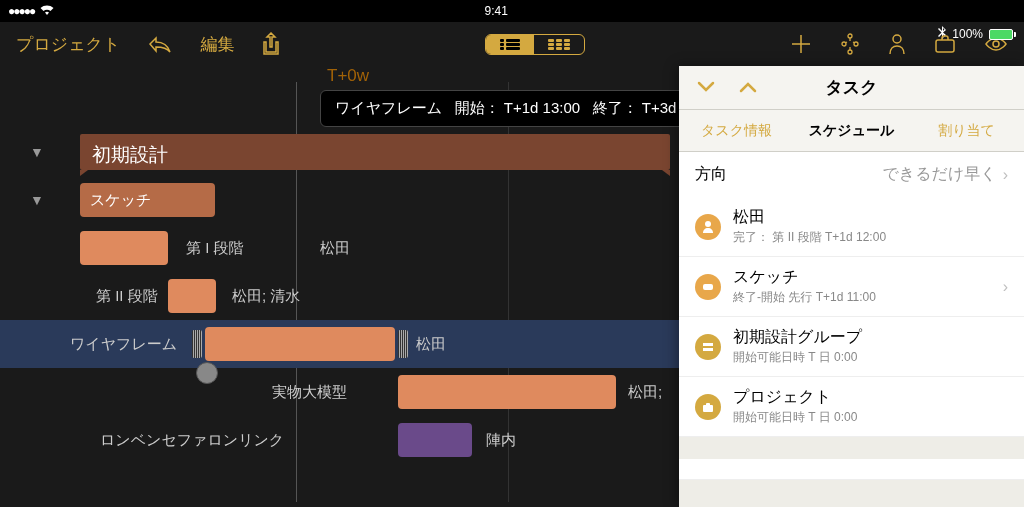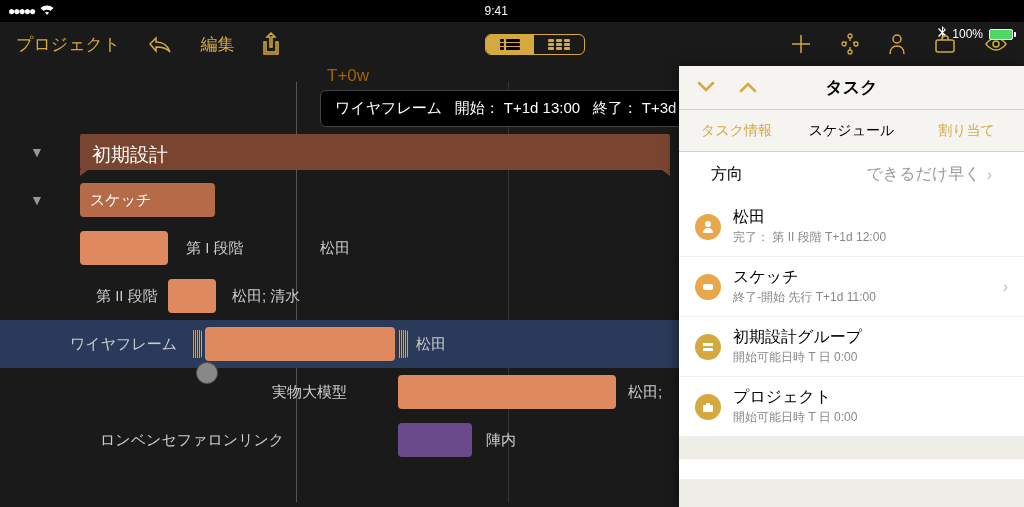--- a/index.html
+++ b/index.html
@@ -52,24 +52,24 @@
 .handle { width: 10px; height: 28px; background: repeating-linear-gradient(90deg, #333, #333 1px, #aaa 1px, #aaa 2px); border-radius: 2px; position: absolute; }
 .circle-handle { width: 22px; height: 22px; border-radius: 50%; background: #888; position: absolute; border: 1px solid #555; }
 
 
 .inspector { position: absolute; top: 66px; right: 0; width: 345px; height: 441px; background: #f5f4f0; box-shadow: -2px 0 12px rgba(0,0,0,0.4); display: flex; flex-direction: column; }
 .insp-header { height: 44px; display: flex; align-items: center; justify-content: center; position: relative; border-bottom: 1px solid #d0cfc8; }
 .insp-nav { position: absolute; left: 18px; display: flex; gap: 24px; color: #d4a940; font-size: 18px; }
 .insp-title { font-size: 17px; font-weight: 600; color: #000; }
 .insp-tabs { height: 42px; display: flex; border-bottom: 1px solid #d0cfc8; }
 .insp-tab { flex: 1; display: flex; align-items: center; justify-content: center; font-size: 14px; color: #d4a940; cursor: pointer; }
-.insp-tab.active { color: #000; font-weight: 400; }
+.insp-tab.active { color: #000; font-weight: 700; }
 
 .insp-body { flex: 1; overflow-y: auto; background: #eeede7; }
-.insp-row { background: #fff; padding: 12px 32px; display: flex; align-items: flex-start; justify-content: space-between; font-size: 16px; }
+.insp-row { background: #fff; padding: 12px 16px; display: flex; align-items: flex-start; justify-content: space-between; font-size: 16px; }
 .insp-row-label { color: #000; }
 .insp-row-value { color: #999; display: flex; align-items: center; gap: 6px; }
 .chevron { color: #c0c0c0; }
 
 .insp-section-header { padding: 18px 16px 8px; color: #888; font-size: 13px; }
 .insp-list-item { background: #fff; padding: 10px 16px; display: flex; align-items: center; gap: 12px; border-bottom: 1px solid #eee; }
 .insp-icon { width: 26px; height: 26px; border-radius: 50%; display: flex; align-items: center; justify-content: center; color: #fff; font-size: 14px; flex-shrink: 0; }
 .insp-icon.person { background: #e8a74a; }
 .insp-icon.task { background: #e8a74a; }
 .insp-icon.group { background: #d4a940; }

